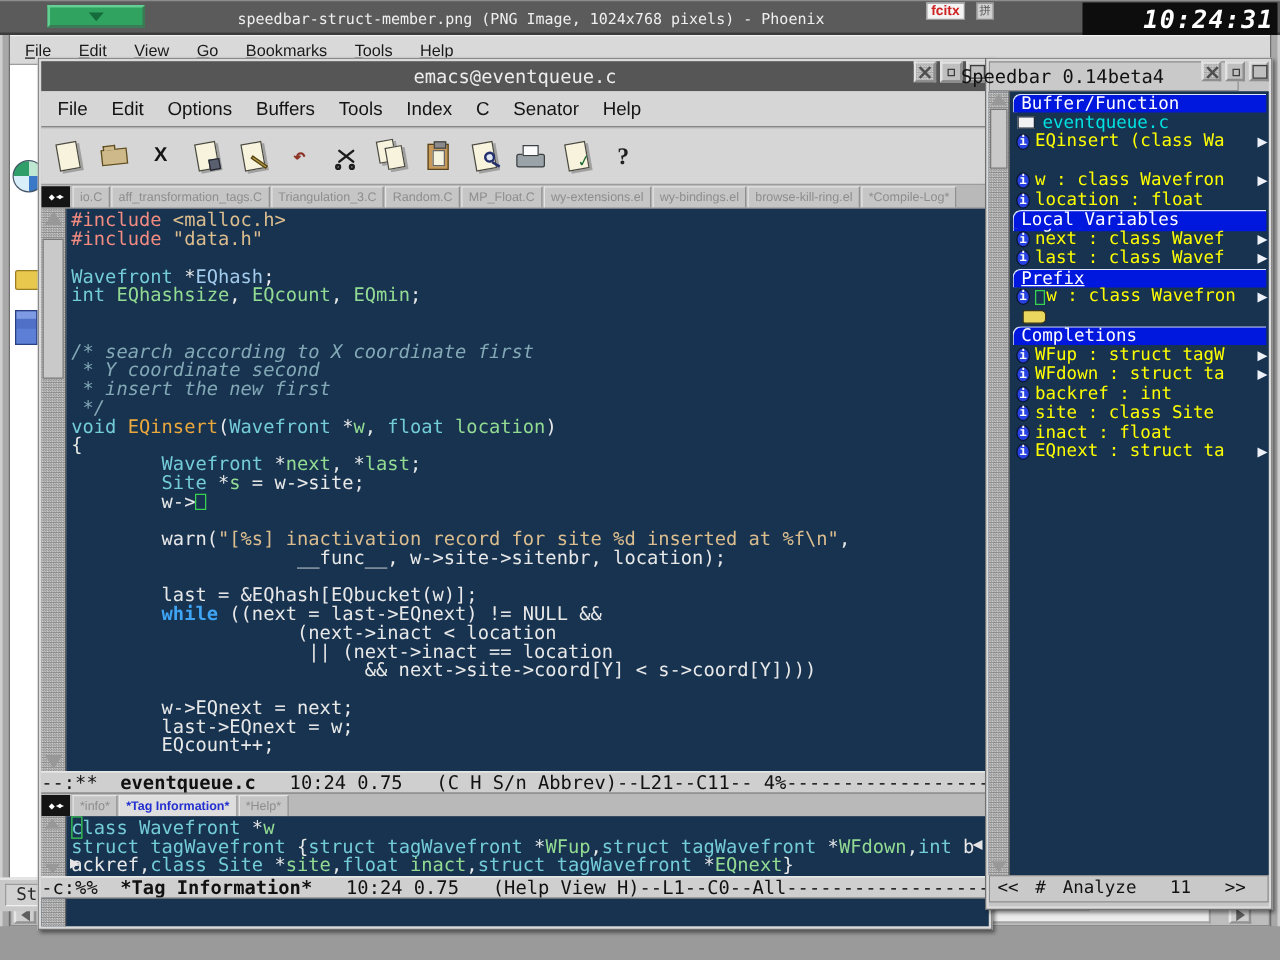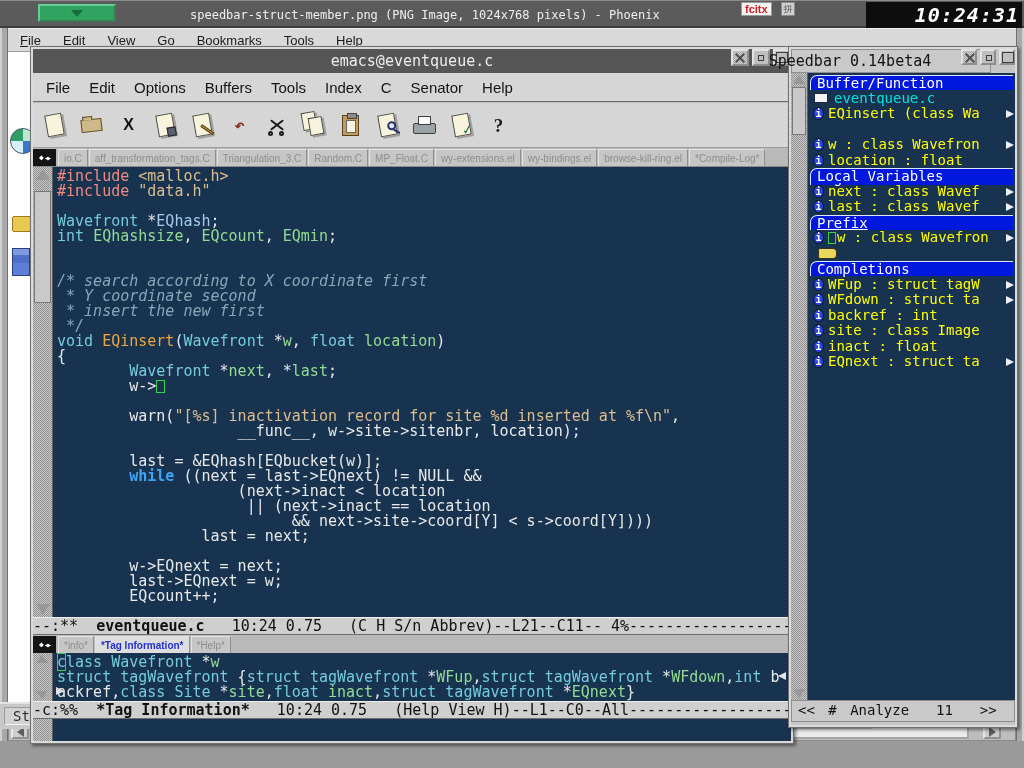--- a/index.html
+++ b/index.html
@@ -314,31 +314,31 @@
           <div class="cl"><span class="c-t">int</span><span class="c-d"> </span><span class="c-v">EQhashsize</span><span class="c-d">, </span><span class="c-v">EQcount</span><span class="c-d">, </span><span class="c-v">EQmin</span><span class="c-d">;</span></div>
           <div class="cl"></div>
           <div class="cl"></div>
           <div class="cl"><span class="c-c">/* search according to X coordinate first</span></div>
           <div class="cl"><span class="c-c"> * Y coordinate second</span></div>
           <div class="cl"><span class="c-c"> * insert the new first</span></div>
           <div class="cl"><span class="c-c"> */</span></div>
           <div class="cl"><span class="c-t">void</span><span class="c-d"> </span><span class="c-f">EQinsert</span><span class="c-d">(</span><span class="c-t">Wavefront</span><span class="c-d"> *</span><span class="c-v">w</span><span class="c-d">, </span><span class="c-t">float</span><span class="c-d"> </span><span class="c-v">location</span><span class="c-d">)</span></div>
           <div class="cl"><span class="c-d">{</span></div>
           <div class="cl"><span class="c-d">        </span><span class="c-t">Wavefront</span><span class="c-d"> *</span><span class="c-v">next</span><span class="c-d">, *</span><span class="c-v">last</span><span class="c-d">;</span></div>
+          <div class="cl"><span class="c-d">        </span><span class="c-t">Site</span><span class="c-d"> *</span><span class="c-v">s</span><span class="c-d"> = w-&gt;site;</span></div>
           <div class="cl"><span class="c-d">        w-&gt;</span><span class="c-cur"></span></div>
           <div class="cl"></div>
           <div class="cl"><span class="c-d">        warn(</span><span class="c-s">"[%s] inactivation record for site %d inserted at %f\n"</span><span class="c-d">,</span></div>
           <div class="cl"><span class="c-d">                    __func__, w-&gt;site-&gt;sitenbr, location);</span></div>
           <div class="cl"></div>
           <div class="cl"><span class="c-d">        last = &amp;EQhash[EQbucket(w)];</span></div>
           <div class="cl"><span class="c-d">        </span><span class="c-k">while</span><span class="c-d"> ((next = last-&gt;EQnext) != NULL &amp;&amp;</span></div>
           <div class="cl"><span class="c-d">                    (next-&gt;inact &lt; location</span></div>
           <div class="cl"><span class="c-d">                     || (next-&gt;inact == location</span></div>
           <div class="cl"><span class="c-d">                          &amp;&amp; next-&gt;site-&gt;coord[Y] &lt; s-&gt;coord[Y])))</span></div>
-          <div class="cl"><span class="c-d">                last = next;</span></div>
           <div class="cl"></div>
           <div class="cl"><span class="c-d">        w-&gt;EQnext = next;</span></div>
           <div class="cl"><span class="c-d">        last-&gt;EQnext = w;</span></div>
           <div class="cl"><span class="c-d">        EQcount++;</span></div>
         </div>
     </div>
 
     <div id="emodeline1" class="modeline"><span>--:**  </span><span class="mlname">eventqueue.c</span><span>   10:24 0.75   (C H S/n Abbrev)--L21--C11-- 4%--------------------------------------------</span></div>
 
     <div id="etabs2" class="tabbar">
@@ -404,21 +404,21 @@
           <div class="sb-header" style="top: 95px;">Local Variables</div>
           <div class="sb-row" style="top: 110.5px;"><span class="iicon">i</span><span class="sb-lbl">next : class Wavef</span><span class="tarr"></span></div>
           <div class="sb-row" style="top: 126px;"><span class="iicon">i</span><span class="sb-lbl">last : class Wavef</span><span class="tarr"></span></div>
           <div class="sb-header" style="top: 141.5px; text-decoration: underline;">Prefix</div>
           <div class="sb-row" style="top: 157px;"><span class="iicon">i</span><span class="curbox"></span><span class="sb-lbl">w : class Wavefron</span><span class="tarr"></span></div>
           <div class="sb-row" style="top: 172.5px;"><span class="tagicon"></span></div>
           <div class="sb-header" style="top: 188px;">Completions</div>
           <div class="sb-row" style="top: 203.5px;"><span class="iicon">i</span><span class="sb-lbl">WFup : struct tagW</span><span class="tarr"></span></div>
           <div class="sb-row" style="top: 219px;"><span class="iicon">i</span><span class="sb-lbl">WFdown : struct ta</span><span class="tarr"></span></div>
           <div class="sb-row" style="top: 234.5px;"><span class="iicon">i</span><span class="sb-lbl">backref : int</span></div>
-          <div class="sb-row" style="top: 250px;"><span class="iicon">i</span><span class="sb-lbl">site : class Image</span></div>
+          <div class="sb-row" style="top: 250px;"><span class="iicon">i</span><span class="sb-lbl">site : class Site</span></div>
           <div class="sb-row" style="top: 265.5px;"><span class="iicon">i</span><span class="sb-lbl">inact : float</span></div>
           <div class="sb-row" style="top: 281px;"><span class="iicon">i</span><span class="sb-lbl">EQnext : struct ta</span><span class="tarr"></span></div>
         </div>
     </div>
     <div id="sstatus">&lt;&lt; # Analyze  11  &gt;&gt;</div>
   </div>
 
 </div>
 
 </body></html>

